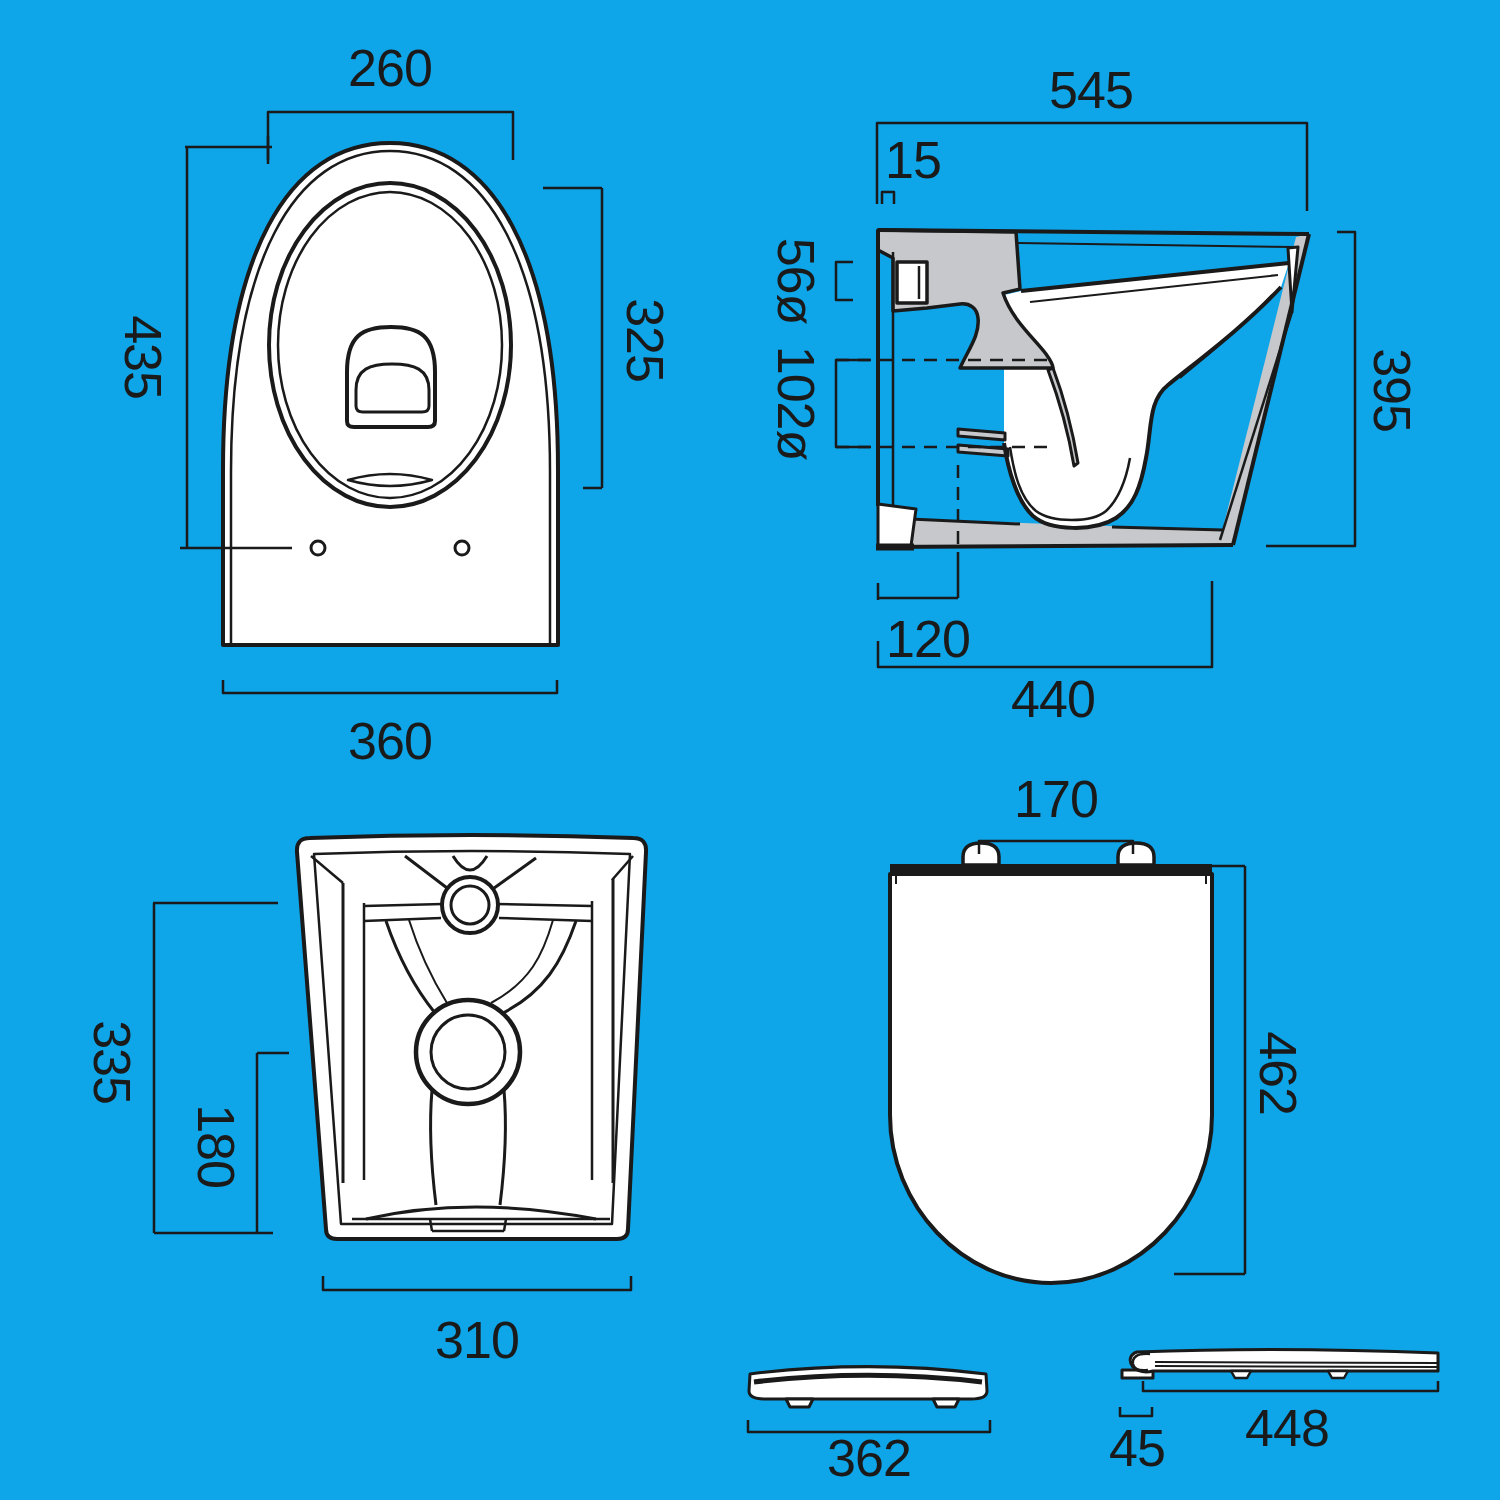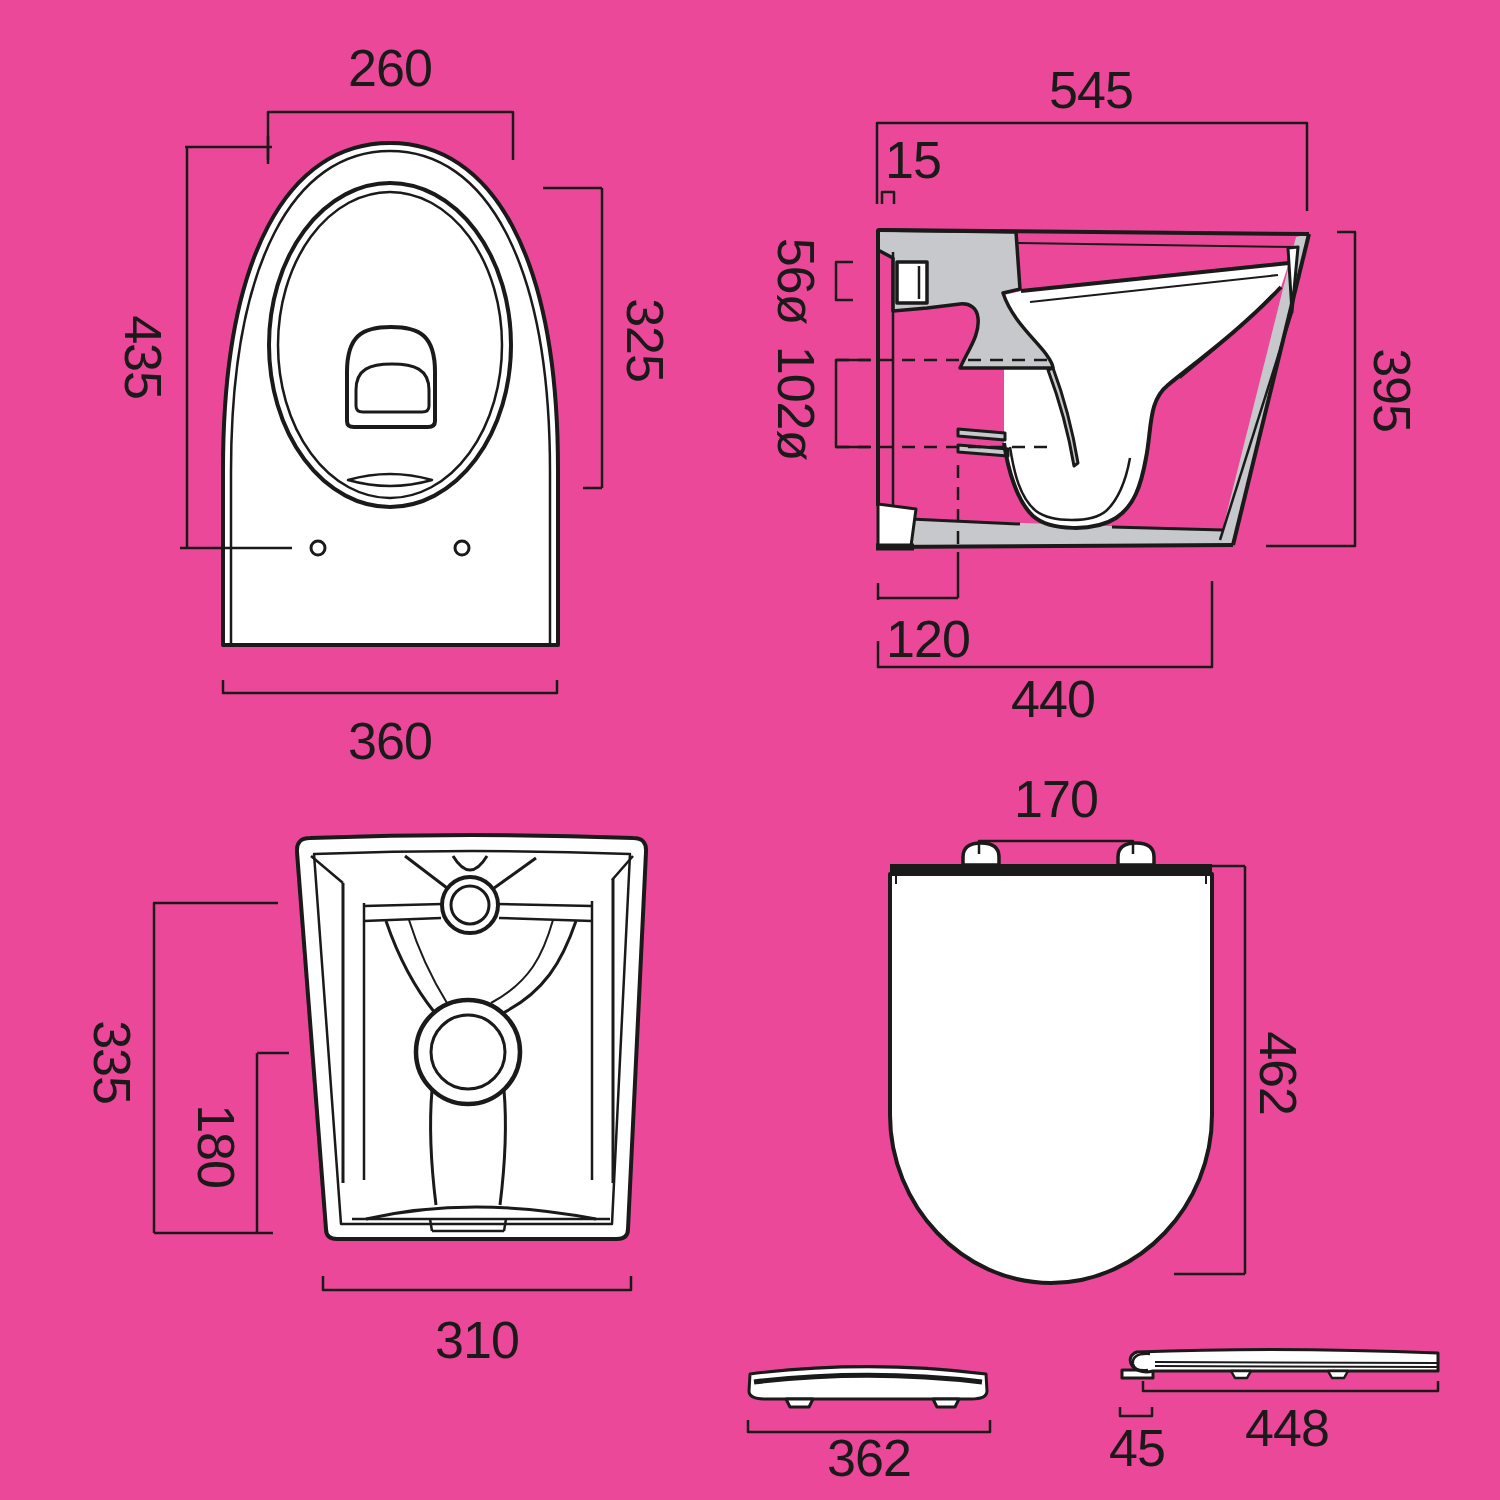--- a/index.html
+++ b/index.html
@@ -1,16 +1,16 @@
 <!DOCTYPE html>
 <html><head>
 <meta charset="utf-8">
 <style>
   html,body{margin:0;padding:0;background:#ffffff;}
-  .stage{width:1500px;height:1500px;position:relative;background:#ec4899;}
+  .stage{width:1500px;height:1500px;position:relative;background:#0ea5e9;}
   svg{display:block;}
   .ln{fill:none;stroke:#1a1a1a;stroke-linejoin:round;stroke-linecap:butt;}
   .wf{fill:#ffffff;stroke:#1a1a1a;stroke-linejoin:round;}
   .sec{fill:#c6c8cb;stroke:none;}
   .secs{fill:#c6c8cb;stroke:#1a1a1a;stroke-linejoin:round;}
   .dash{stroke-dasharray:13 9;}
   text{font-family:"Liberation Sans", sans-serif;font-size:52px;fill:#1a1a1a;letter-spacing:-1px;}
 </style>
 </head>
 <body>

